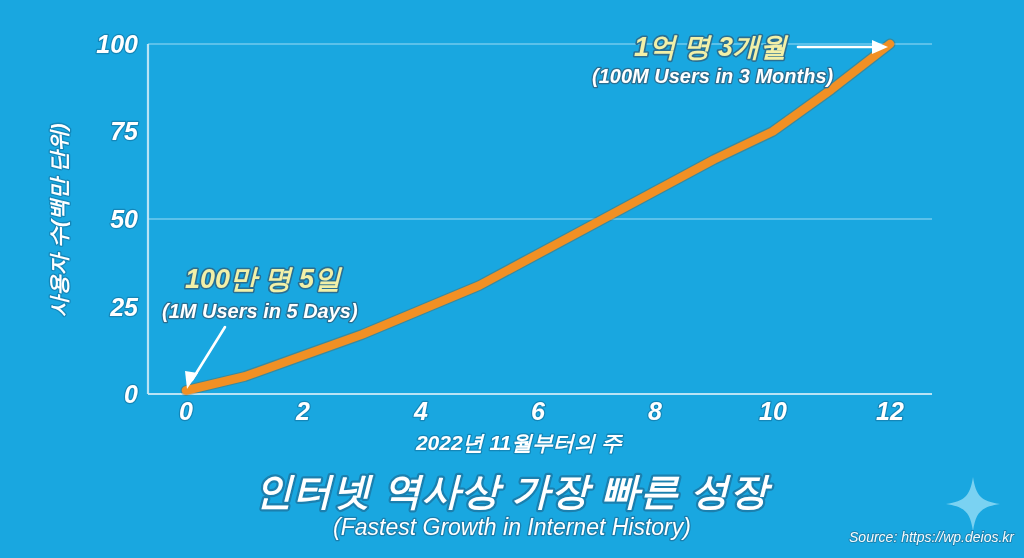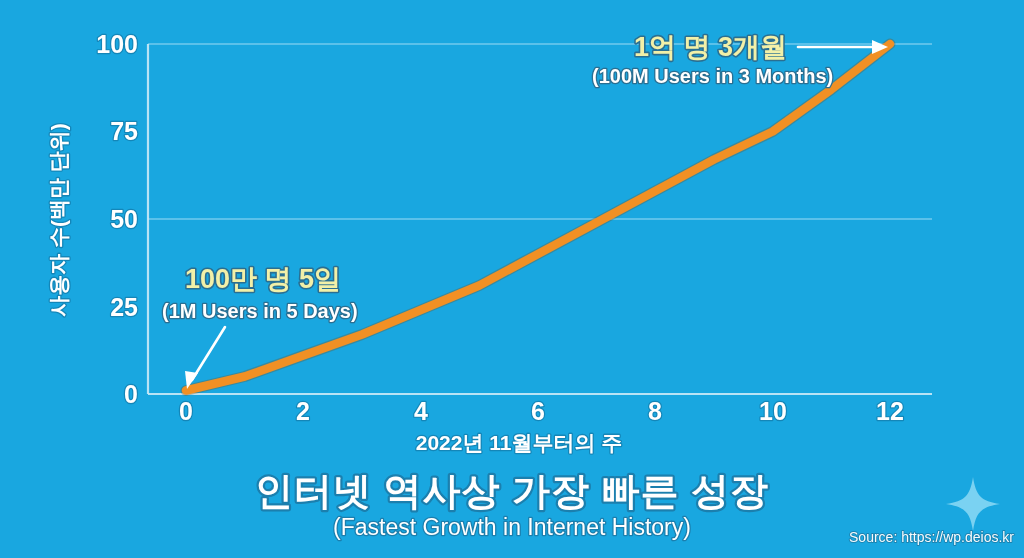--- a/index.html
+++ b/index.html
@@ -2,21 +2,21 @@
 <html><head>
 <meta charset="utf-8">
 <style>
   html,body{margin:0;padding:0;}
   body{
     width:1024px;height:558px;overflow:hidden;
     background:#19A7E0;
     font-family:"Liberation Sans","DejaVu Sans",sans-serif;
     position:relative;
   }
-  #stage{position:absolute;inset:0;}
+  #stage{position:absolute;inset:0;font-style:italic;}
 
   svg.layer{position:absolute;left:0;top:0;width:1024px;height:558px;overflow:visible;}
 
   
   .tick{
     fill:#ffffff;font-size:25px;font-weight:700;
     paint-order:stroke fill;stroke:#1486b8;stroke-width:2.4px;stroke-linejoin:round;
   }
   .axis-title{
     fill:#ffffff;font-size:21px;font-weight:700;

